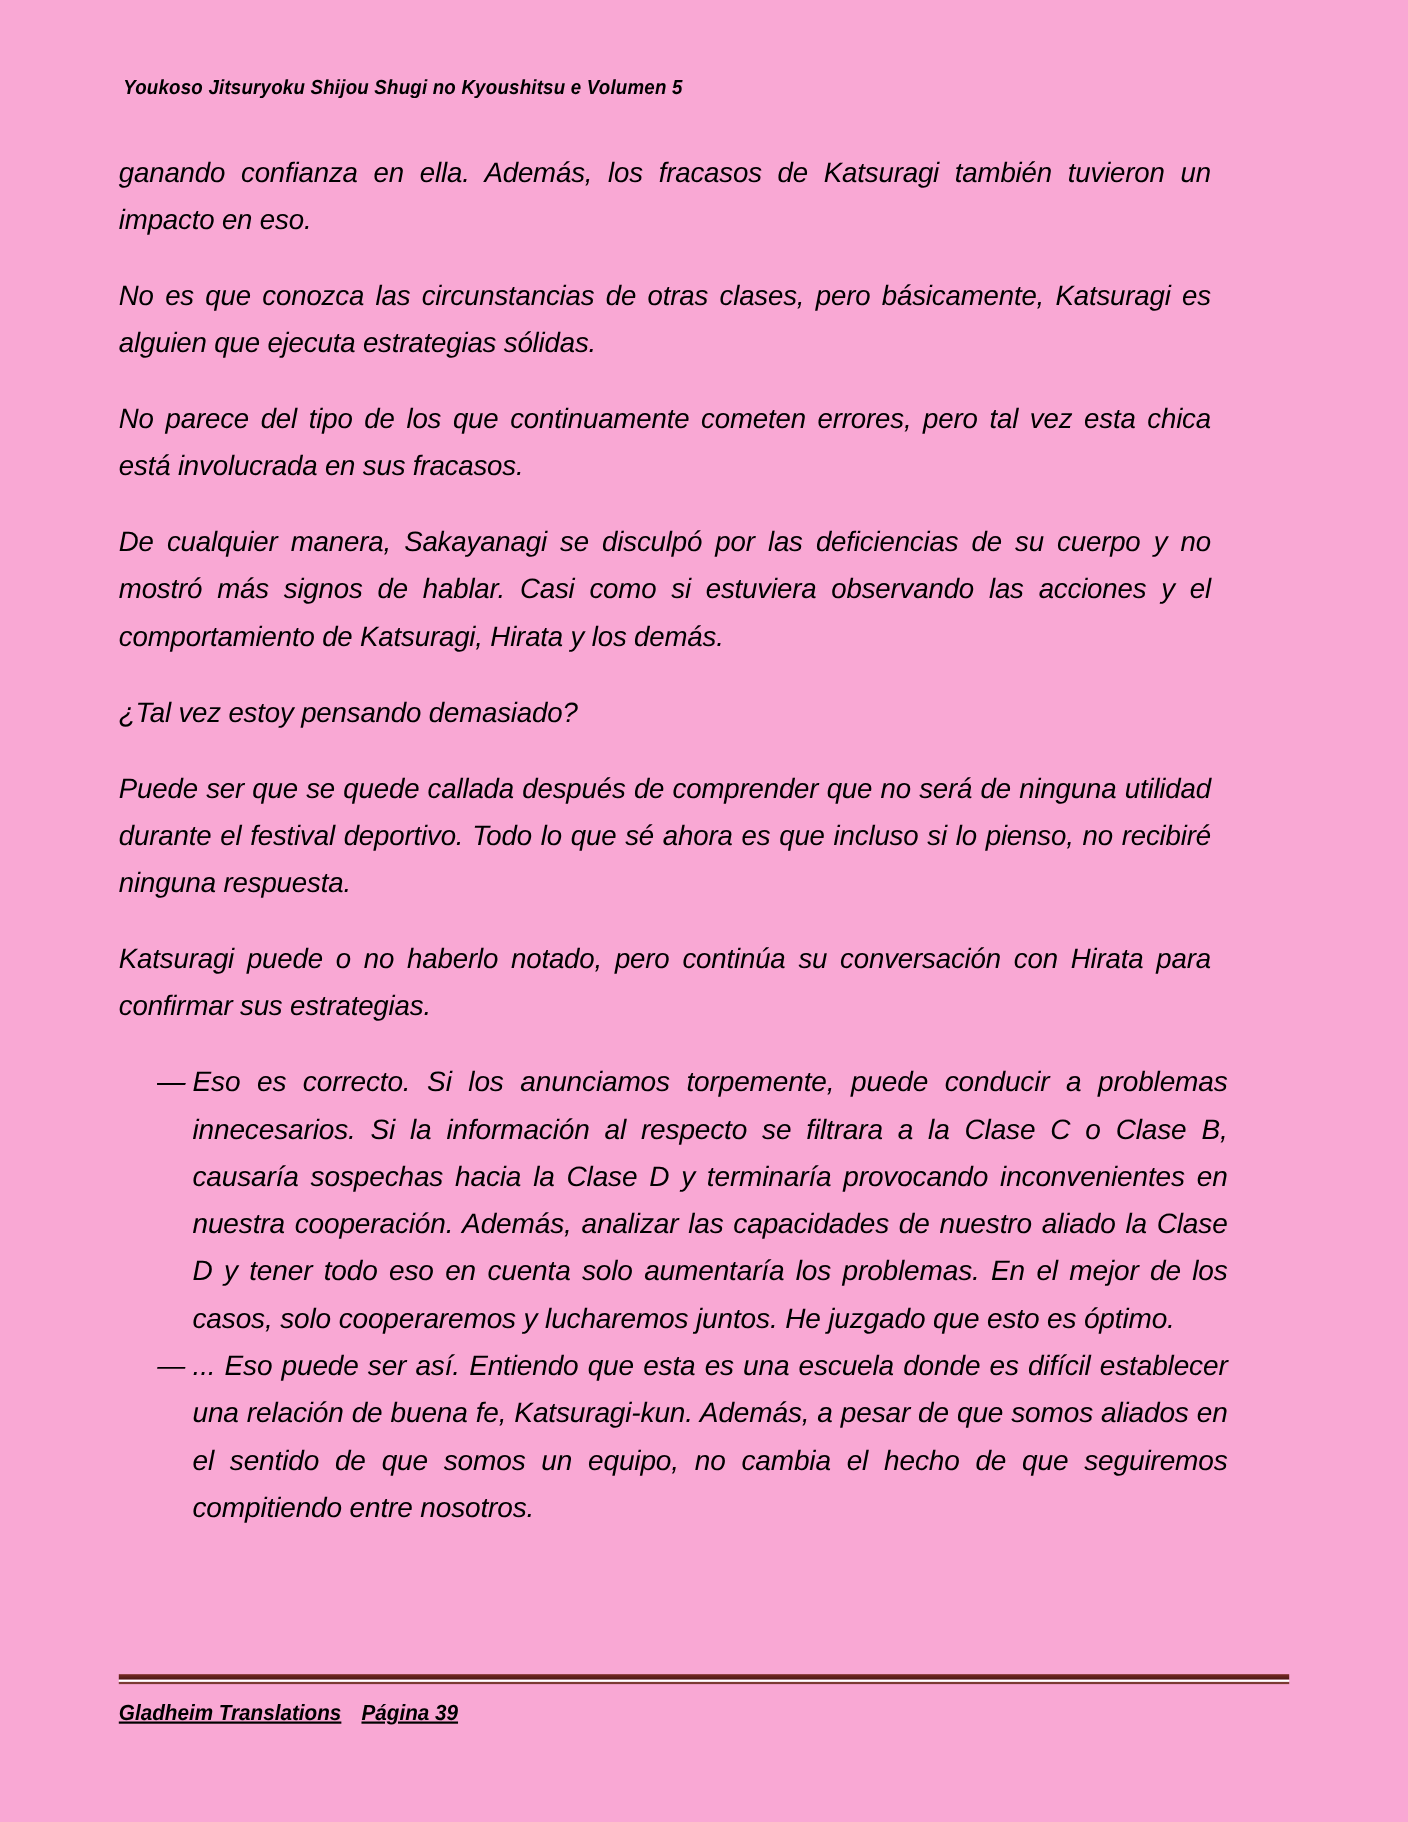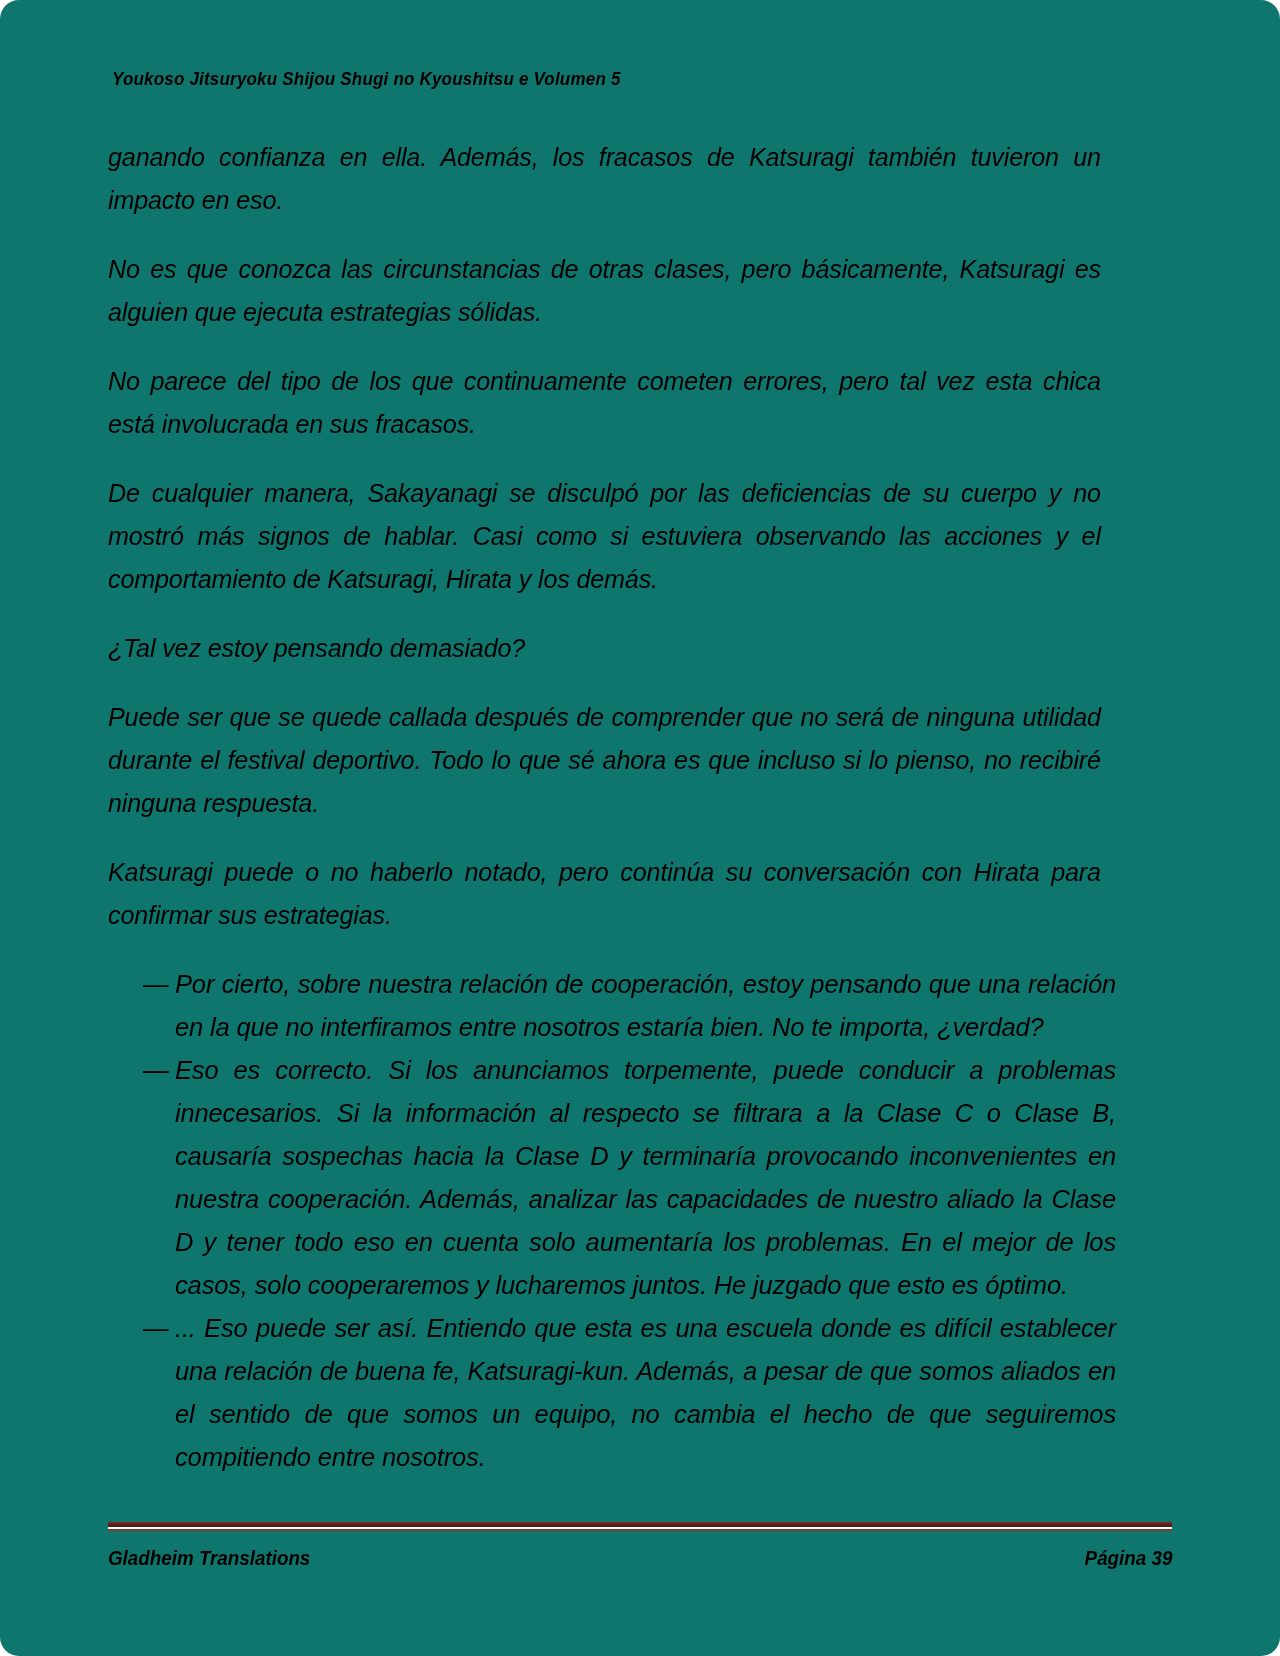--- a/index.html
+++ b/index.html
@@ -6,26 +6,25 @@
   html, body {
     margin: 0;
     padding: 0;
     background: #ffffff;
   }
 
   .page {
     position: relative;
     width: 1280px;
     height: 1656px;
-    background: #0f766e;
+    background: #f9a8d4;
     box-sizing: border-box;
     overflow: hidden;
     font-family: "Liberation Sans", "DejaVu Sans", sans-serif;
     color: #000000;
-    border-radius: 19px;
   }
 
   
   .page-header {
     position: absolute;
     top: 68px;
     left: 112px;
     right: 112px;
     height: 30px;
   }
@@ -126,22 +125,22 @@
   }
 
   .footer-rule .rule-thin {
     height: 2px;
     background: #7b3a32;
   }
 
   .footer-row {
     display: flex;
     align-items: flex-start;
-    justify-content: space-between;
     margin-top: 15px;
+    text-decoration: underline;
   }
 
   .footer-left,
   .footer-right {
     font-family: "Liberation Sans Narrow", "Liberation Sans", sans-serif;
     font-weight: bold;
     font-style: italic;
     font-size: 20px;
     line-height: 24px;
     white-space: nowrap;
@@ -172,21 +171,20 @@
     <p class="para">No es que conozca las circunstancias de otras clases, pero básicamente, Katsuragi es alguien que ejecuta estrategias sólidas.</p>
     <p class="para">No parece del tipo de los que continuamente cometen errores, pero tal vez esta chica está involucrada en sus fracasos.</p>
     <p class="para">De cualquier manera, Sakayanagi se disculpó por las deficiencias de su cuerpo y no mostró más signos de hablar. Casi como si estuviera observando las acciones y el comportamiento de Katsuragi, Hirata y los demás.</p>
     <p class="para short">¿Tal vez estoy pensando demasiado?</p>
     <p class="para">Puede ser que se quede callada después de comprender que no será de ninguna utilidad durante el festival deportivo. Todo lo que sé ahora es que incluso si lo pienso, no recibiré ninguna respuesta.</p>
     <p class="para">Katsuragi puede o no haberlo notado, pero continúa su conversación con Hirata para confirmar sus estrategias.</p>
 
     <ul class="dialogue-list">
       <li class="dialogue-item">
         <span class="dialogue-dash">—</span>
-        <span>Por cierto, sobre nuestra relación de cooperación, estoy pensando que una relación en la que no interfiramos entre nosotros estaría bien. No te importa, ¿verdad?</span>
       </li>
       <li class="dialogue-item">
         <span class="dialogue-dash">—</span>
       </li>
       <li class="dialogue-item">
         <span class="dialogue-dash">—</span>
         <span>Eso es correcto. Si los anunciamos torpemente, puede conducir a problemas innecesarios. Si la información al respecto se filtrara a la Clase C o Clase B, causaría sospechas hacia la Clase D y terminaría provocando inconvenientes en nuestra cooperación. Además, analizar las capacidades de nuestro aliado la Clase D y tener todo eso en cuenta solo aumentaría los problemas. En el mejor de los casos, solo cooperaremos y lucharemos juntos. He juzgado que esto es óptimo.</span>
       </li>
       <li class="dialogue-item">
         <span class="dialogue-dash">—</span>

